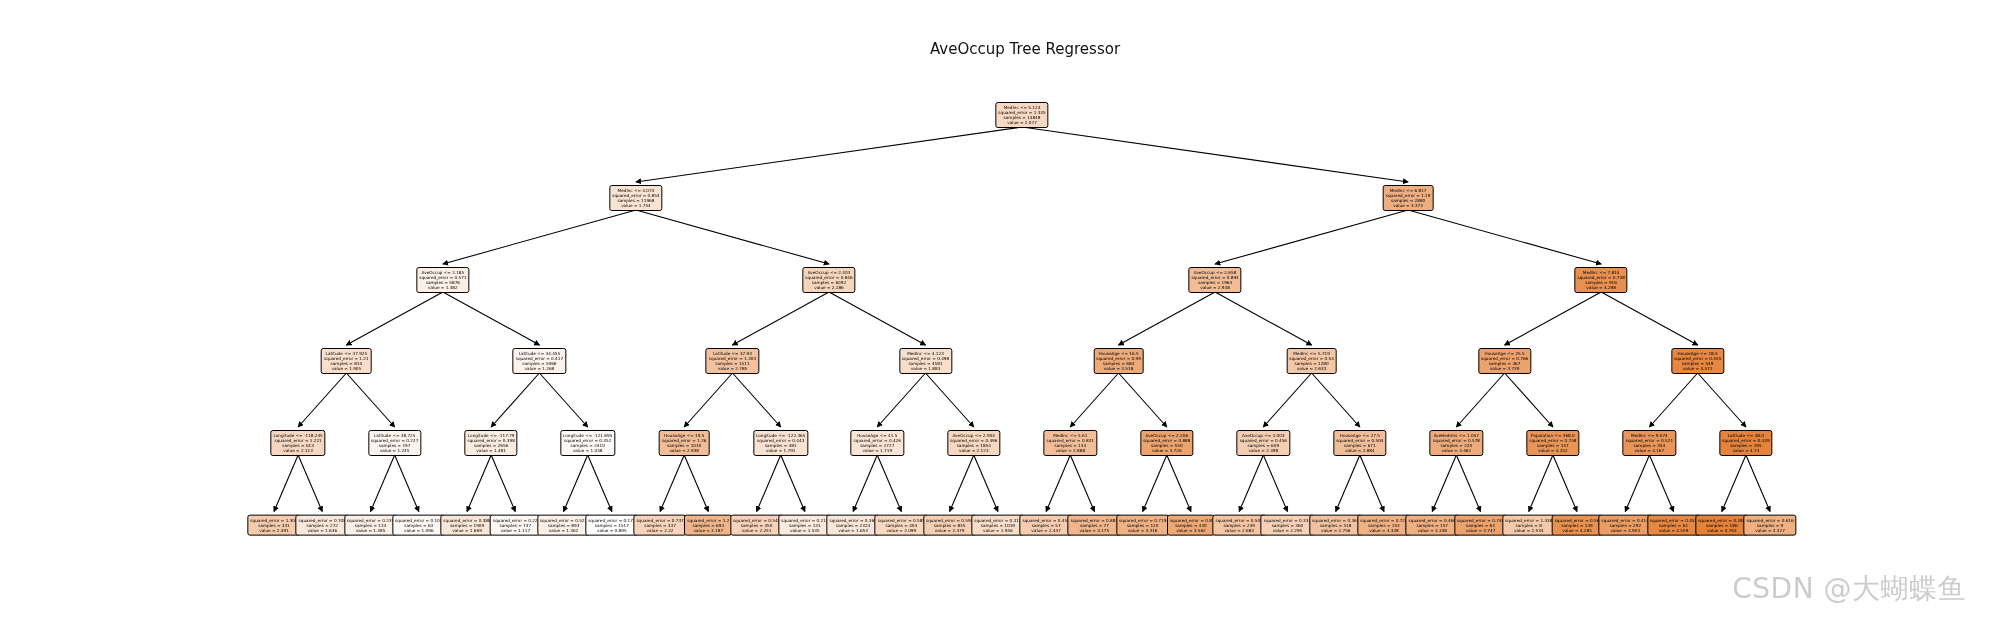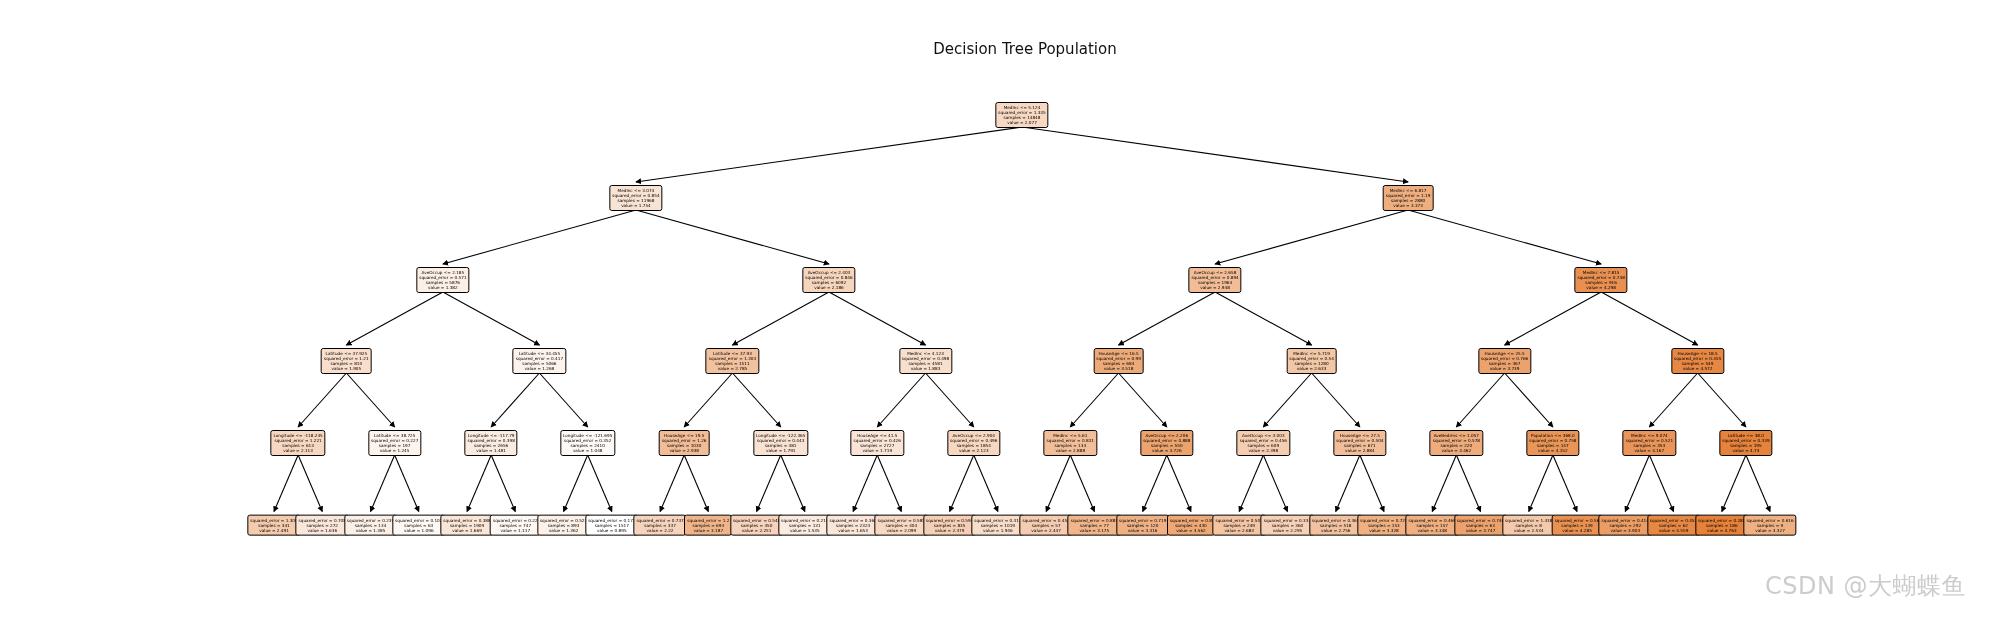--- a/index.html
+++ b/index.html
@@ -6,28 +6,28 @@
   #figure{position:relative;width:2000px;height:638px;background:#ffffff;overflow:hidden;
           font-family:"DejaVu Sans","Liberation Sans",sans-serif;}
   #title{position:absolute;top:40px;left:1025px;transform:translateX(-50%);
          font-size:15px;color:#111111;white-space:nowrap;}
   #edges{position:absolute;left:0;top:0;width:2000px;height:638px;}
   .tree-node{position:absolute;transform:translate(-50%,-50%);
              border:0.9px solid #000000;border-radius:2.5px;
              padding:1.5px 2px;text-align:center;white-space:nowrap;
              font-size:4.2px;line-height:1.25;color:#000000;z-index:2;}
   .tree-node span{display:block;}
-  #watermark{position:absolute;top:570px;right:34px;font-size:24px;color:#cccccc;
+  #watermark{position:absolute;top:570px;right:34px;font-size:28px;color:#cccccc;
              white-space:nowrap;letter-spacing:0.5px;}
 </style>
 </head>
 <body>
 
 <div id="figure">
-  <div id="title">Decision Tree Population</div>
+  <div id="title">AveOccup Tree Regressor</div>
   <svg id="edges" xmlns="http://www.w3.org/2000/svg">
     <defs>
       <marker id="arrow" markerWidth="7" markerHeight="7" refX="5.2" refY="3" orient="auto" markerUnits="userSpaceOnUse">
         <path d="M0,0 L6,3 L0,6 z" fill="#000000"></path>
       </marker>
     </defs>
     <g id="edge-lines">
         <line x1="1022.03" y1="127" x2="635.95" y2="182" stroke="#000000" stroke-width="1.1" marker-end="url(#arrow)"></line>
         <line x1="635.95" y1="210" x2="442.90999999999997" y2="264" stroke="#000000" stroke-width="1.1" marker-end="url(#arrow)"></line>
         <line x1="442.90999999999997" y1="292" x2="346.39" y2="345" stroke="#000000" stroke-width="1.1" marker-end="url(#arrow)"></line>

